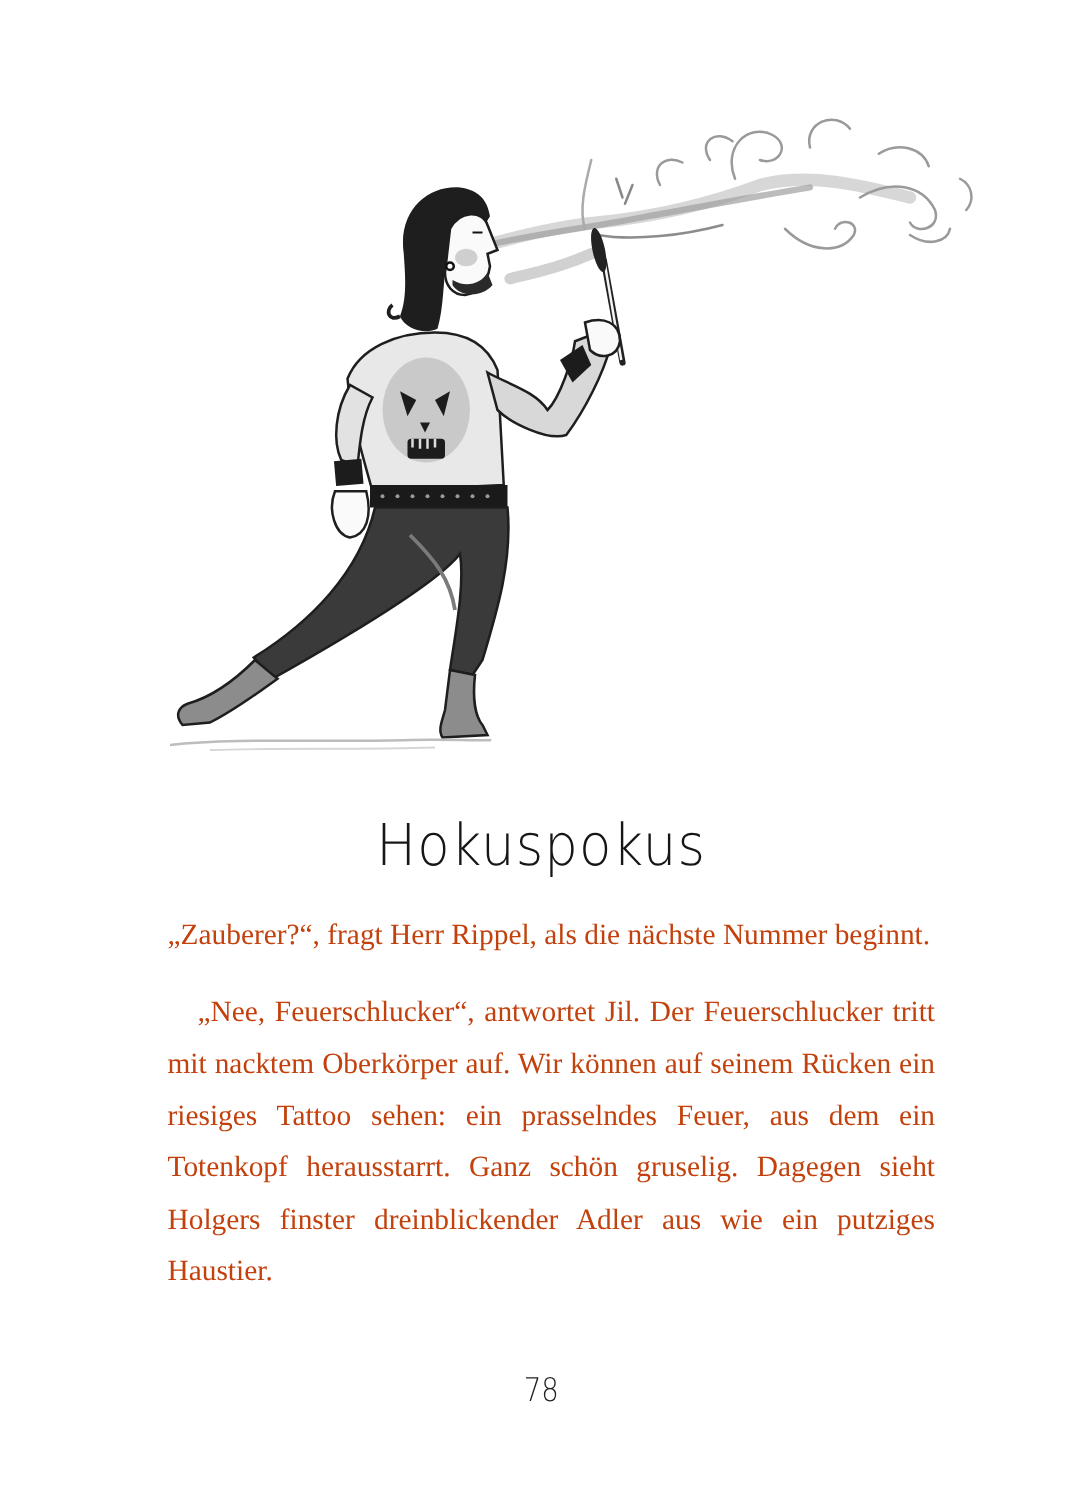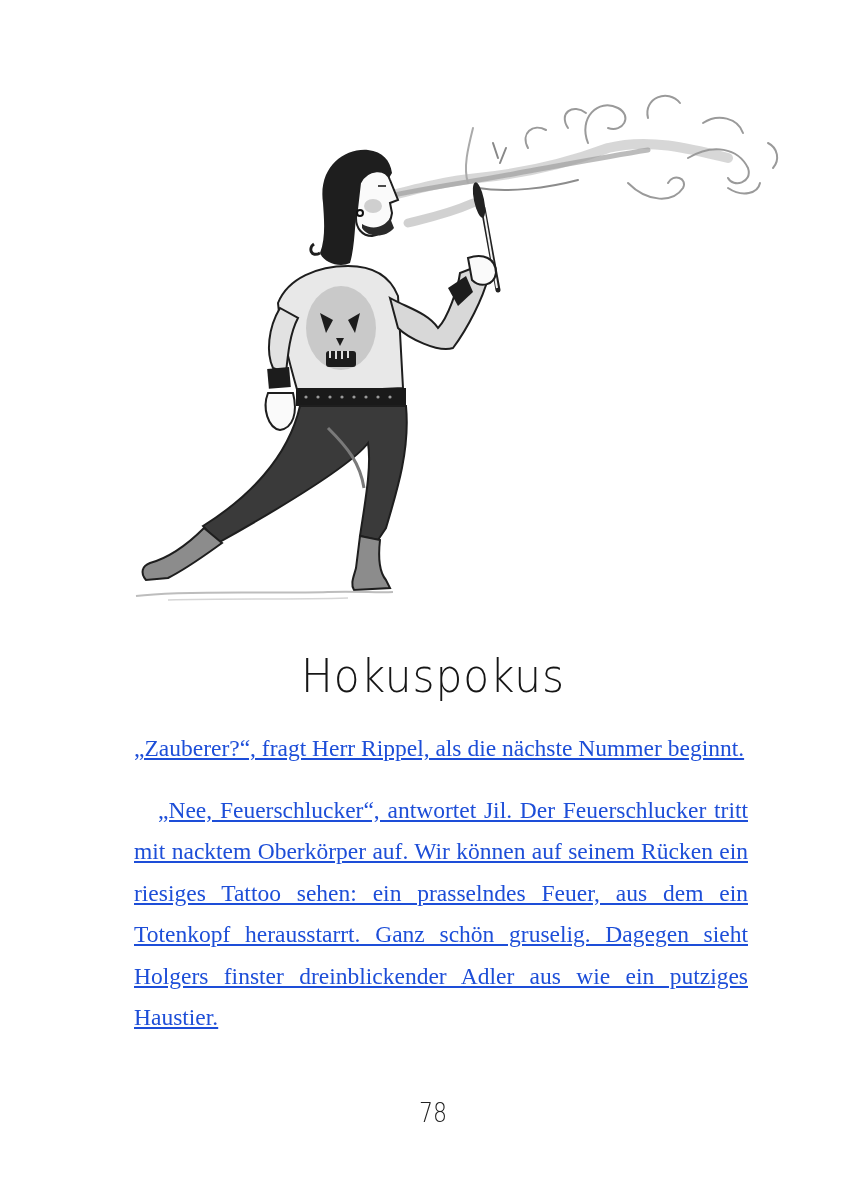--- a/index.html
+++ b/index.html
@@ -15,23 +15,22 @@
     letter-spacing: 1px;
     color: #161616;
     transform: scaleX(0.92);
     transform-origin: center;
   }
   .body-text {
     position: absolute; left: 134px; top: 728px; width: 614px;
     font-family: "Liberation Serif", "DejaVu Serif", serif;
     font-size: 23.5px;
     line-height: 41.5px;
-    color: #1d4ed8;
+    color: #c2410c;
     text-align: justify;
-    text-decoration: underline;
   }
   .body-text p { margin: 0; }
   .body-text p.indent { text-indent: 24px; margin-top: 20px; }
   .page-number {
     position: absolute; left: 0; width: 866px; top: 1098px;
     text-align: center;
     font-family: "DejaVu Sans", sans-serif;
     font-weight: 300;
     font-size: 26px;
     color: #222;

